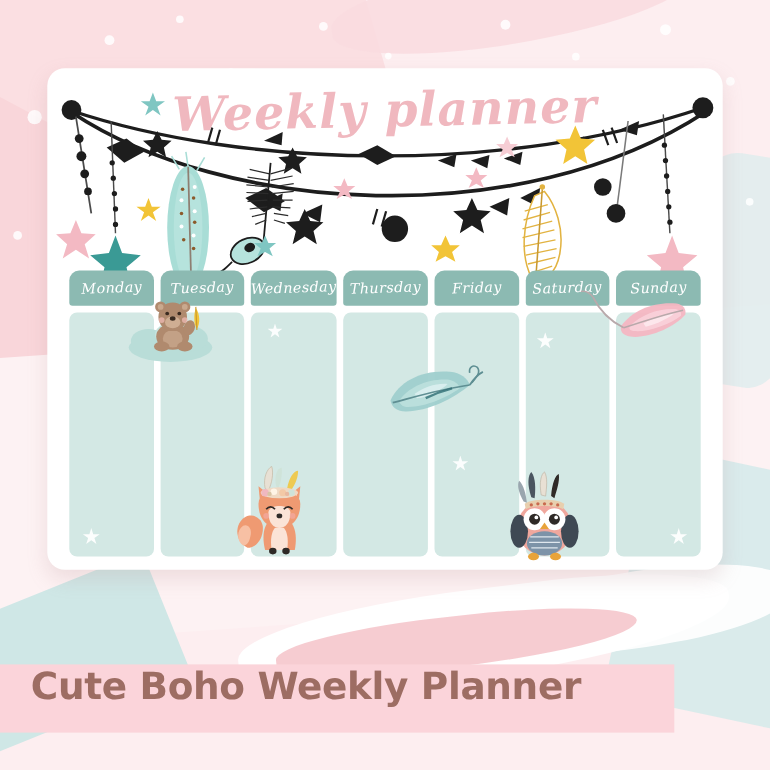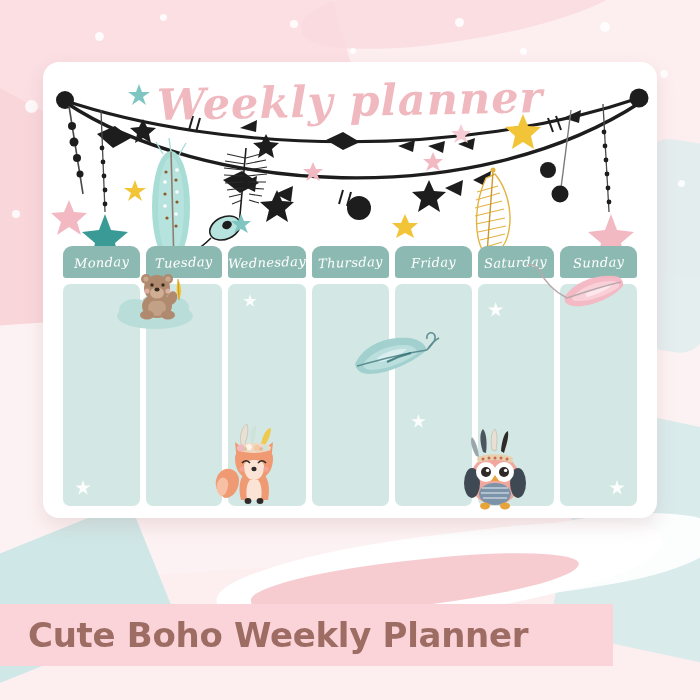--- a/index.html
+++ b/index.html
@@ -121,21 +121,21 @@
   .fox-wrap{left:148px;top:176px;width:86px;height:84px;}
   
   .owl-wrap{left:396px;top:182px;width:72px;height:82px;}
   
   .feather-teal-wrap{left:288px;top:82px;width:90px;height:56px;}
   .feather-pink-wrap{left:462px;top:16px;width:100px;height:54px;}
 
   
   .banner{
     position:absolute;left:0;top:604px;width:613px;height:62px;
-    background:#fbd4da;display:flex;align-items:center;
+    background:#fbd4da;display:flex;
   }
   .banner-text{
     margin-left:28px;
     font-family:"DejaVu Sans", sans-serif;
     font-weight:700;font-size:34px;color:#9d6d63;
     letter-spacing:-.3px;white-space:nowrap;
   }
 </style>
 </head>
 <body>

